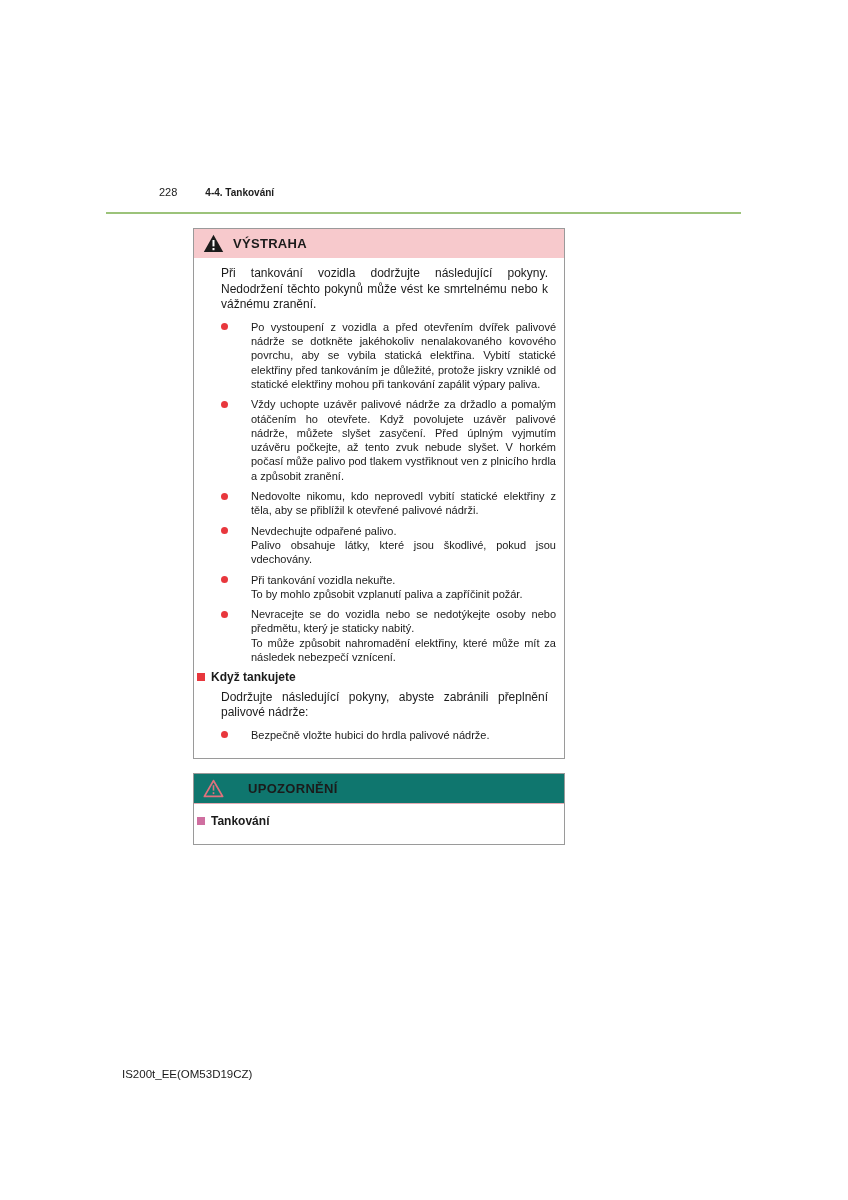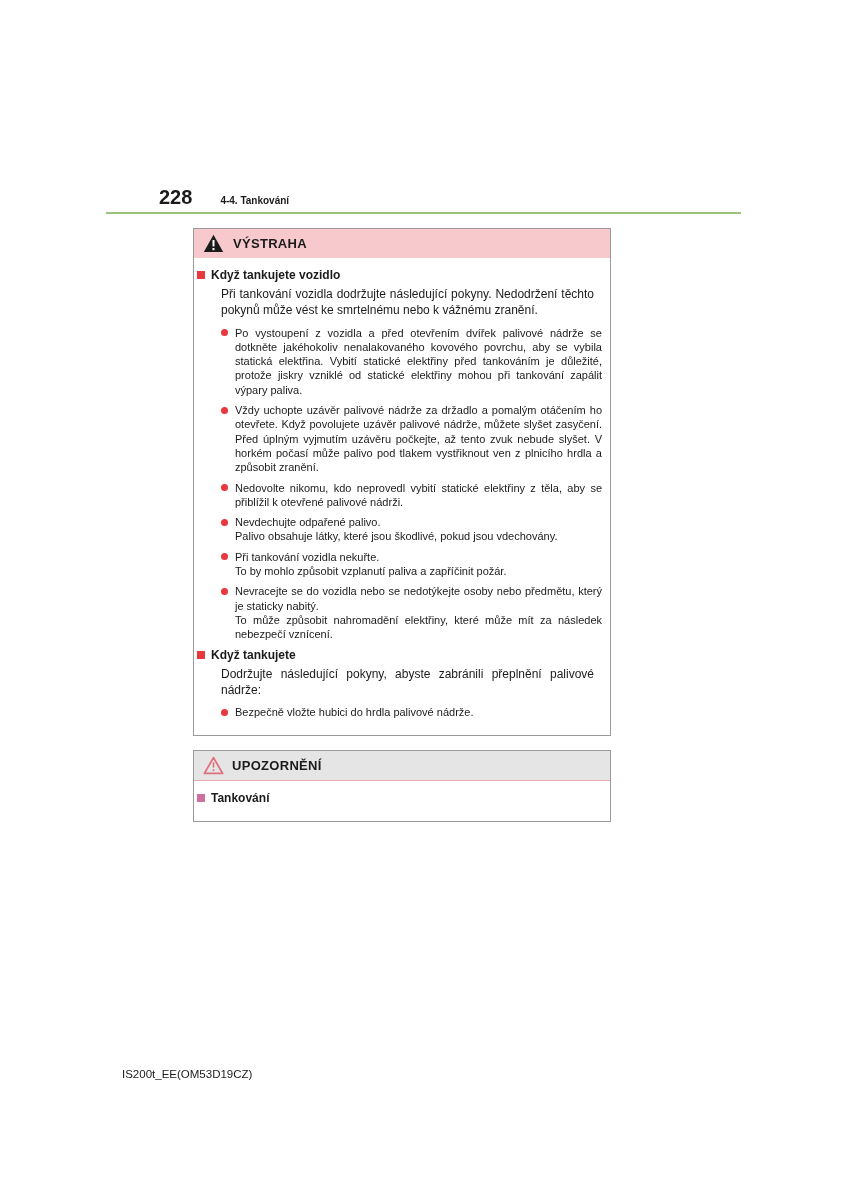--- a/index.html
+++ b/index.html
@@ -10,29 +10,29 @@
     font-family: "Liberation Sans", sans-serif;
     color: #1b1b1b;
     overflow: hidden;
   }
 
   
   .page-header {
     position: absolute; top: 186px; left: 159px;
     display: flex; align-items: baseline; gap: 28px;
   }
-  .page-num { font-size: 20px; font-weight: bold; }
+  .page-num { font-size: 11px; font-weight: normal; }
   .section-title { font-size: 10px; font-weight: bold; }
   .green-rule {
     position: absolute; top: 212px; left: 106px;
     width: 635px; height: 2px; background: #9cc37a;
   }
 
   
-  .content { position: absolute; top: 228px; left: 193px; width: 418px; }
+  .content { position: absolute; top: 228px; left: 193px; width: 372px; }
 
   .box { border: 1px solid #9a9a9a; background: #fff; box-sizing: border-box; }
 
   .warn-header {
     background: #f7c9cc; height: 29px;
     display: flex; align-items: center; gap: 9px;
     padding-left: 9px;
   }
   .box-title { font-size: 13px; font-weight: bold; letter-spacing: .3px; }
 
@@ -44,28 +44,28 @@
   .sq-pink { background: #cf6fa0; }
   .sect-heading .h { font-size: 12px; font-weight: bold; line-height: 1.2; }
 
   .para {
     margin: 0 8px 7px 24px;
     font-size: 12px; line-height: 1.3;
     text-align: justify; white-space: pre-line;
   }
 
   ul.blist { list-style: none; margin: 0 0 3px 24px; padding: 0; }
-  ul.blist li { display: flex; gap: 7px; margin-bottom: 6px; }
+  ul.blist li { display: flex; gap: 23px; margin-bottom: 6px; }
   .dot { width: 7px; height: 7px; border-radius: 50%; background: #e8373d; margin-top: 3.5px; flex: none; }
   .btext { font-size: 11px; line-height: 1.3; text-align: justify; white-space: pre-line; flex: 1; }
 
   .caution-box { margin-top: 14px; }
   .caution-header {
-    height: 29px; display: flex; align-items: center; gap: 8px;
-    padding-left: 9px; border-bottom: 1px solid #e4aab2; background: #e5e5e5;
+    height: 29px; display: flex; align-items: center; gap: 24px;
+    padding-left: 9px; border-bottom: 1px solid #e4aab2; background: #0f766e;
   }
 
   .footer { position: absolute; top: 1068px; left: 122px; font-size: 11.5px; }
 
   .icon { display: inline-flex; flex: none; }
 </style>
 </head>
 <body>
 
 <div class="page-header">
@@ -82,24 +82,20 @@
         <svg width="21" height="19" viewBox="0 0 21 19">
           <path d="M10.5 0.8 L20.2 18 L0.8 18 Z" fill="#1b1b1b"></path>
           <rect x="9.5" y="6" width="2" height="6.4" fill="#ffffff"></rect>
           <rect x="9.5" y="14" width="2" height="2.2" fill="#ffffff"></rect>
         </svg>
       </span>
       <span class="box-title">VÝSTRAHA</span>
     </div>
     <div class="box-body">
 
-      <div class="sect-heading">
-        <span class="sq sq-red"></span>
-        <span class="h">Když tankujete vozidlo</span>
-      </div>
       <p class="para">Při tankování vozidla dodržujte následující pokyny. Nedodržení těchto pokynů může vést ke smrtelnému nebo k vážnému zranění.</p>
       <ul class="blist">
         <li>
           <span class="dot"></span>
           <span class="btext">Po vystoupení z vozidla a před otevřením dvířek palivové nádrže se dotkněte jakéhokoliv nenalakovaného kovového povrchu, aby se vybila statická elektřina. Vybití statické elektřiny před tankováním je důležité, protože jiskry vzniklé od statické elektřiny mohou při tankování zapálit výpary paliva.</span>
         </li>
         <li>
           <span class="dot"></span>
           <span class="btext">Vždy uchopte uzávěr palivové nádrže za držadlo a pomalým otáčením ho otevřete. Když povolujete uzávěr palivové nádrže, můžete slyšet zasyčení. Před úplným vyjmutím uzávěru počkejte, až tento zvuk nebude slyšet. V horkém počasí může palivo pod tlakem vystřiknout ven z plnicího hrdla a způsobit zranění.</span>
         </li>

